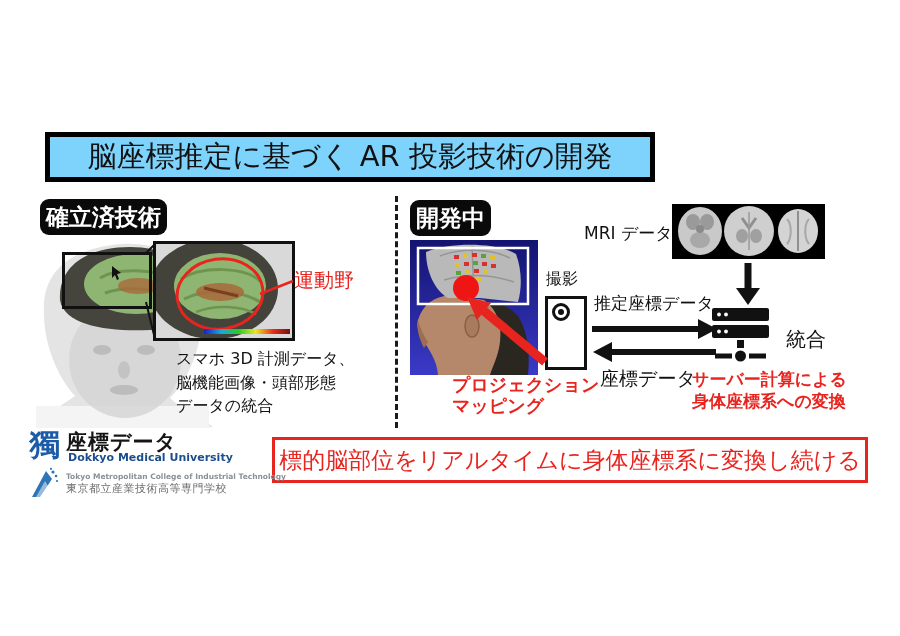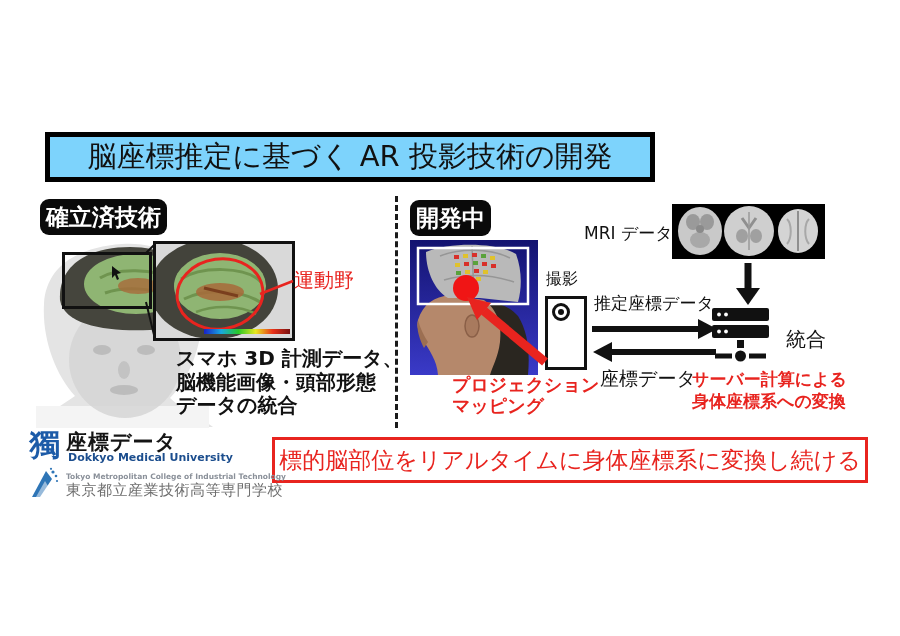--- a/index.html
+++ b/index.html
@@ -34,21 +34,21 @@
   .inset{
     left:153px;top:241px;width:136px;height:94px;border:3px solid #111;
     background:#d9d9d9;overflow:hidden;
   }
   .colorbar{
     position:absolute;left:48px;bottom:4px;width:86px;height:5px;
     background:linear-gradient(to right,#1822c8,#18a8e0,#28c828,#e8e820,#e83018,#781010);
   }
   .motor-label{left:294px;top:267px;font-size:20px;color:#e8241f;font-weight:500;}
 
-  .caption{left:176px;top:347px;font-size:20px;line-height:23.5px;color:#111;font-weight:700;}
+  .caption{left:176px;top:347px;font-size:16px;line-height:23.5px;color:#111;font-weight:400;}
 
   
   .photo{left:410px;top:240px;width:128px;height:135px;overflow:hidden;}
 
   .capture-label{left:546px;top:269px;font-size:16px;font-weight:500;}
   .camera{left:545px;top:296px;width:36px;height:68px;border:3px solid #111;background:#fff;}
   .lens-outer{position:absolute;left:4px;top:4px;width:12px;height:12px;border:3px solid #111;border-radius:50%;background:#fff;}
   .lens-inner{position:absolute;left:10px;top:10px;width:6px;height:6px;border-radius:50%;background:#111;}
 
   .mri-label{left:584px;top:222px;font-size:17px;font-weight:500;}
@@ -68,21 +68,21 @@
     display:flex;align-items:center;justify-content:center;
     color:#e8241f;font-size:23px;font-weight:500;background:#fff;
   }
 
   
   .dokkyo-mark{left:26px;top:425px;width:38px;height:38px;color:#1c5ba8;font-size:31px;font-weight:bold;line-height:38px;text-align:center;}
   .dokkyo-ja{left:66px;top:428px;font-size:21px;font-weight:bold;color:#151515;letter-spacing:1px;}
   .dokkyo-en{left:68px;top:451px;font-size:11px;font-weight:bold;color:#1c4e8e;}
   .tmcit-mark{left:30px;top:467px;width:30px;height:32px;}
   .tmcit-en{left:66px;top:472px;font-size:7.5px;font-weight:bold;color:#8a9099;}
-  .tmcit-ja{left:66px;top:481px;font-size:15px;color:#6e6e6e;letter-spacing:.5px;font-family:Liberation Serif, serif;}
+  .tmcit-ja{left:66px;top:481px;font-size:11px;color:#6e6e6e;letter-spacing:.5px;font-family:Liberation Serif, serif;}
 
   .overlay{left:0;top:0;width:900px;height:636px;pointer-events:none;z-index:50;}
 </style>
 </head>
 <body>
 
 <div id="canvas">
 
   <div class="abs title-box">脳座標推定に基づく AR 投影技術の開発</div>
 

